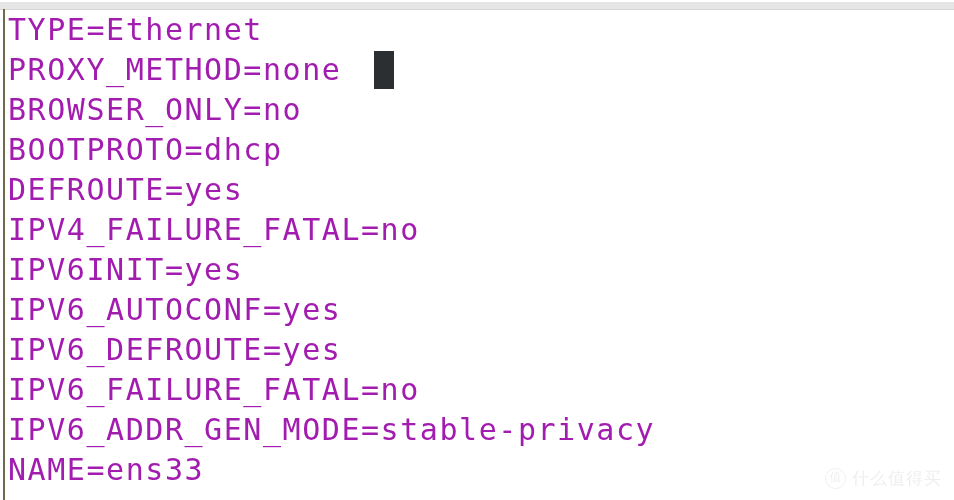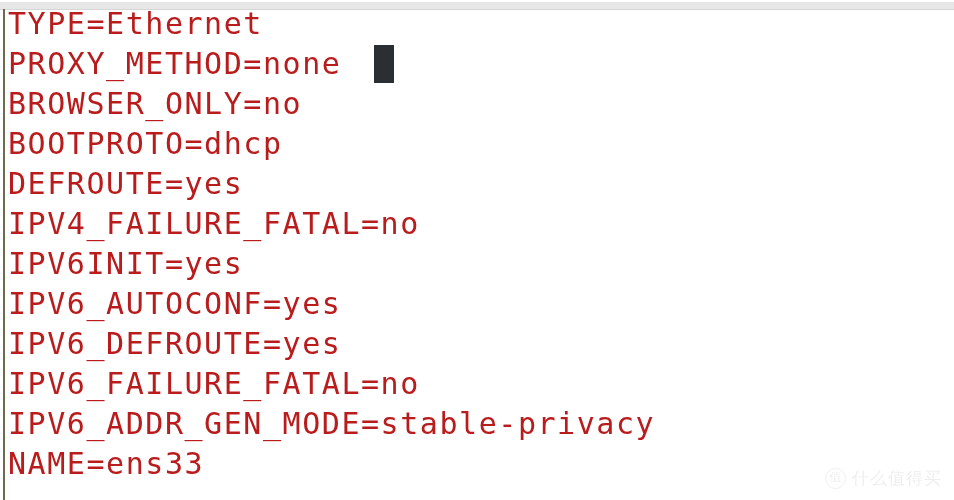--- a/index.html
+++ b/index.html
@@ -35,23 +35,23 @@
     top: 9px;
     width: 2px;
     height: 491px;
     background: #6e6a4a;
   }
 
   
   #config-text {
     position: absolute;
     left: 8px;
-    top: 4px;
+    top: 10px;
     width: 940px;
-    color: #b91c1c;
+    color: #a21caf;
     font-size: 30px;
     line-height: 40px;
     letter-spacing: 1.55px;
     white-space: pre;
   }
   .config-line {
     height: 40px;
     position: relative;
   }
   .config-line .line-text {

